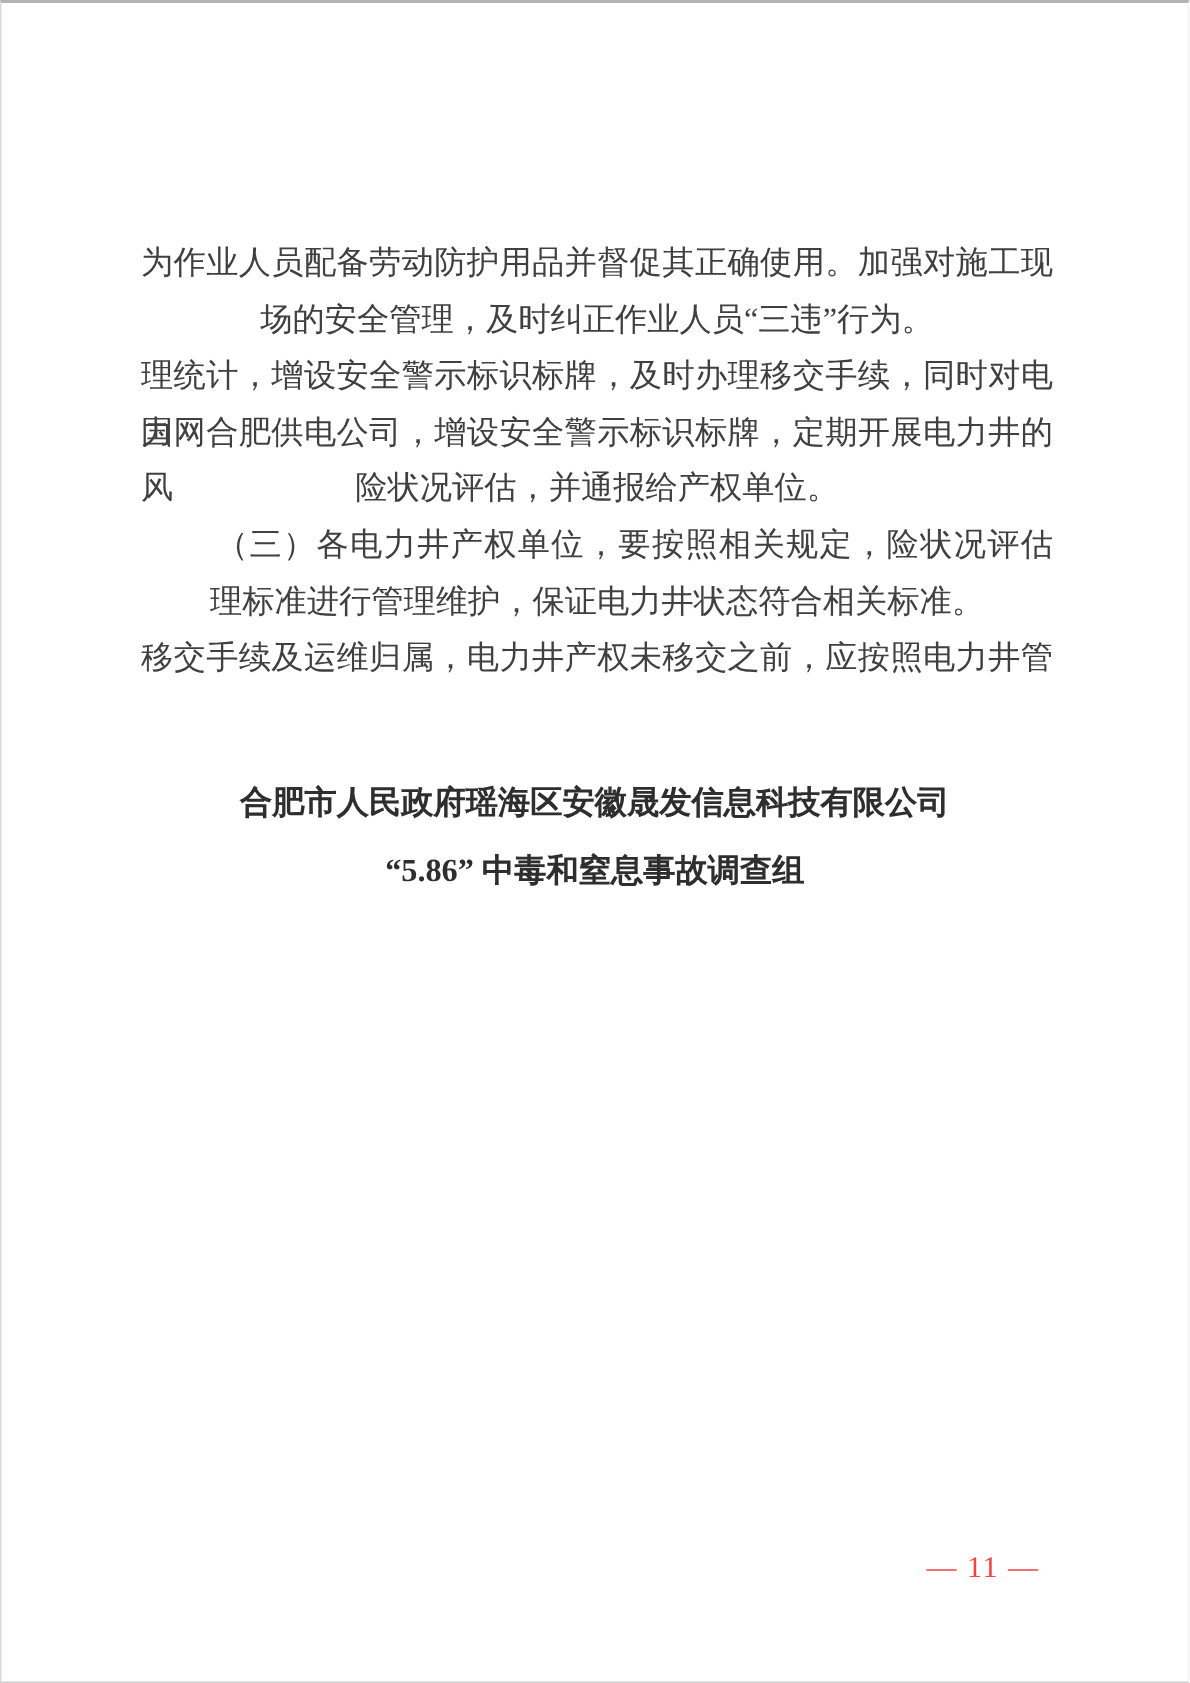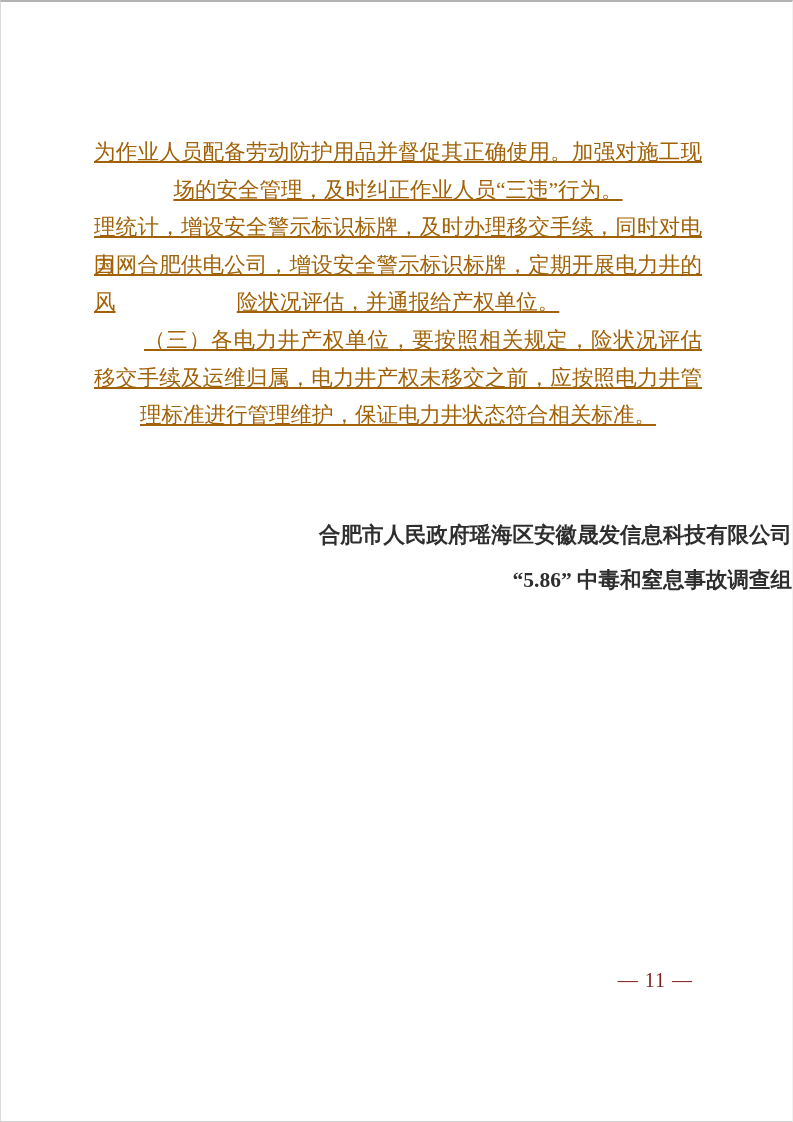--- a/index.html
+++ b/index.html
@@ -17,74 +17,73 @@
     box-sizing: border-box;
     border-top: 2px solid #b3b3b3;
     border-left: 1px solid #d9d9d9;
     border-bottom: 1px solid #cfcfcf;
     border-right: 1px solid #f2f2f2;
     overflow: hidden;
   }
   .body-text {
     position: absolute;
     left: 93px;
-    top: 132px;
+    top: 155px;
     width: 608px;
     font-size: 21.5px;
-    color: #a16207;
-    text-decoration: underline;
+    color: #404040;
   }
   .bline {
     height: 37.6px;
     line-height: 37.6px;
     text-align: center;
   }
   .bline.fill {
     text-align: justify;
     text-align-last: justify;
     text-justify: inter-character;
   }
   .bline.indent {
     text-indent: 50px;
   }
   .signature {
     position: absolute;
     left: 0;
     top: 511px;
     width: 100%;
-    text-align: right;
+    text-align: center;
     font-size: 21.5px;
     font-weight: bold;
     color: #2e2e2e;
     line-height: 45px;
   }
   .page-number {
     position: absolute;
-    top: 967px;
+    top: 1032px;
     right: 99px;
     font-size: 20px;
-    color: #7f1d1d;
+    color: #ef4444;
     letter-spacing: 1px;
     white-space: nowrap;
   }
 </style>
 </head>
 <body>
 
 <div class="page">
 
   <div class="body-text">
     <div class="bline fill">为作业人员配备劳动防护用品并督促其正确使用。加强对施工现</div>
     <div class="bline">场的安全管理，及时纠正作业人员“三违”行为。</div>
     <div class="bline fill">理统计，增设安全警示标识标牌，及时办理移交手续，同时对电力</div>
     <div class="bline fill">国网合肥供电公司，增设安全警示标识标牌，定期开展电力井的风</div>
     <div class="bline">险状况评估，并通报给产权单位。</div>
     <div class="bline fill indent">（三）各电力井产权单位，要按照相关规定，险状况评估</div>
+    <div class="bline">理标准进行管理维护，保证电力井状态符合相关标准。</div>
     <div class="bline fill">移交手续及运维归属，电力井产权未移交之前，应按照电力井管</div>
-    <div class="bline">理标准进行管理维护，保证电力井状态符合相关标准。</div>
   </div>
 
   <div class="signature">
     <div>合肥市人民政府瑶海区安徽晟发信息科技有限公司</div>
     <div>“5.86” 中毒和窒息事故调查组</div>
   </div>
 
   <div class="page-number">— 11 —</div>
 
 </div>

